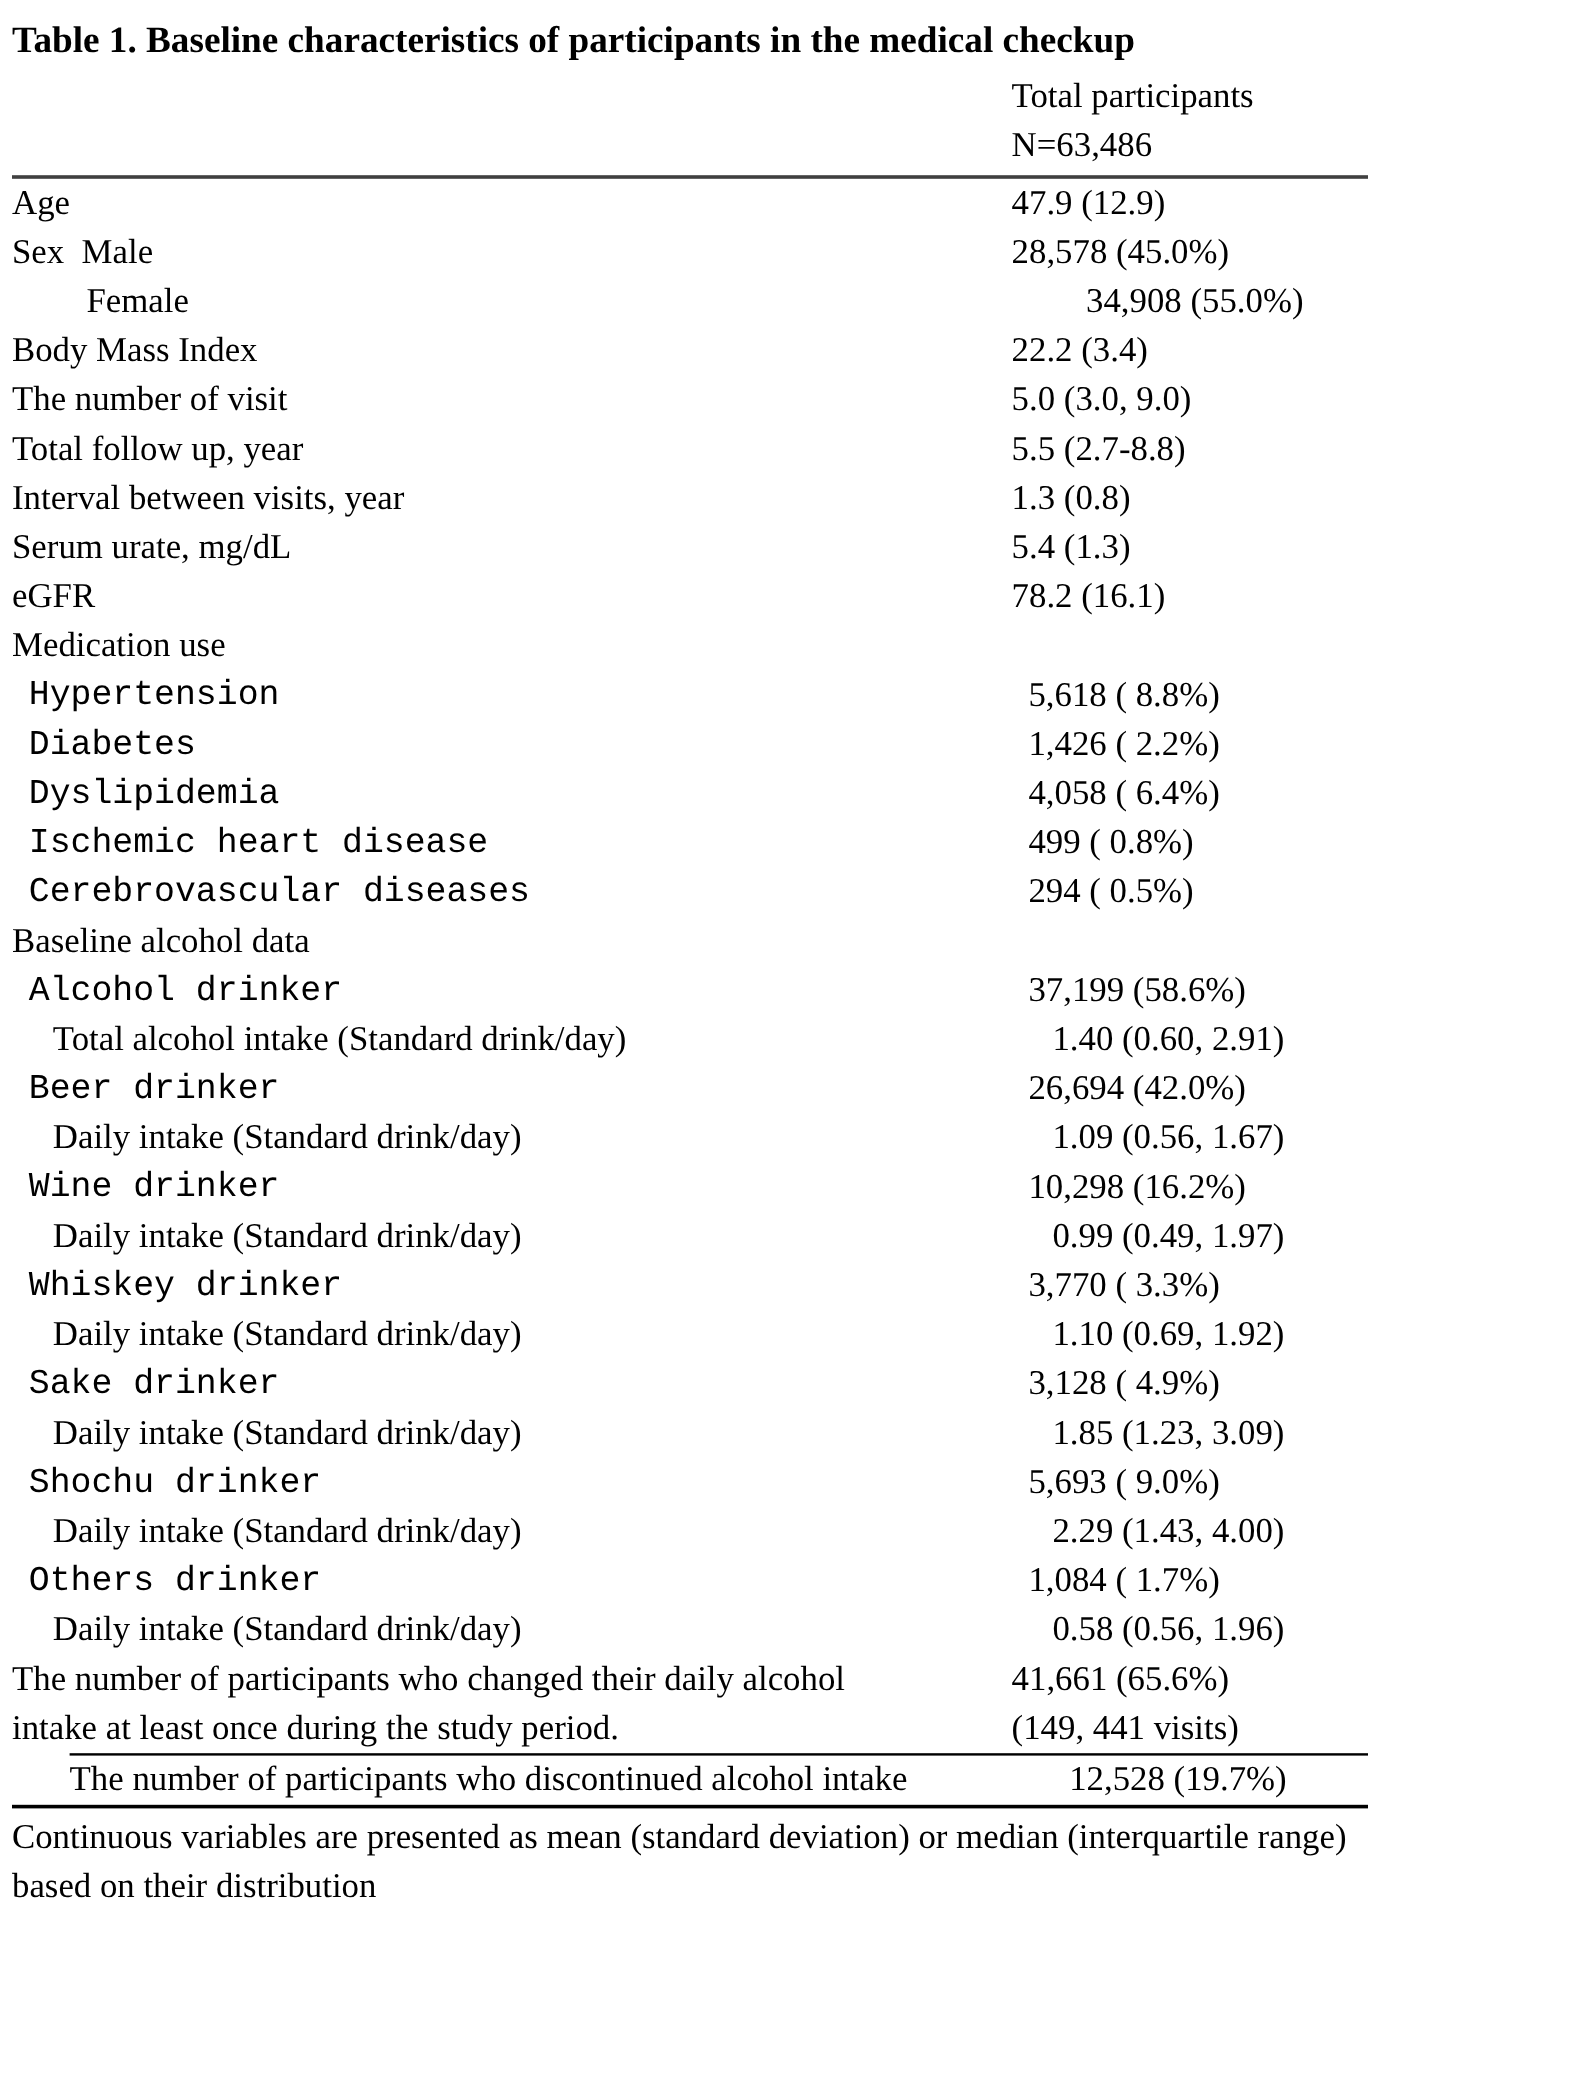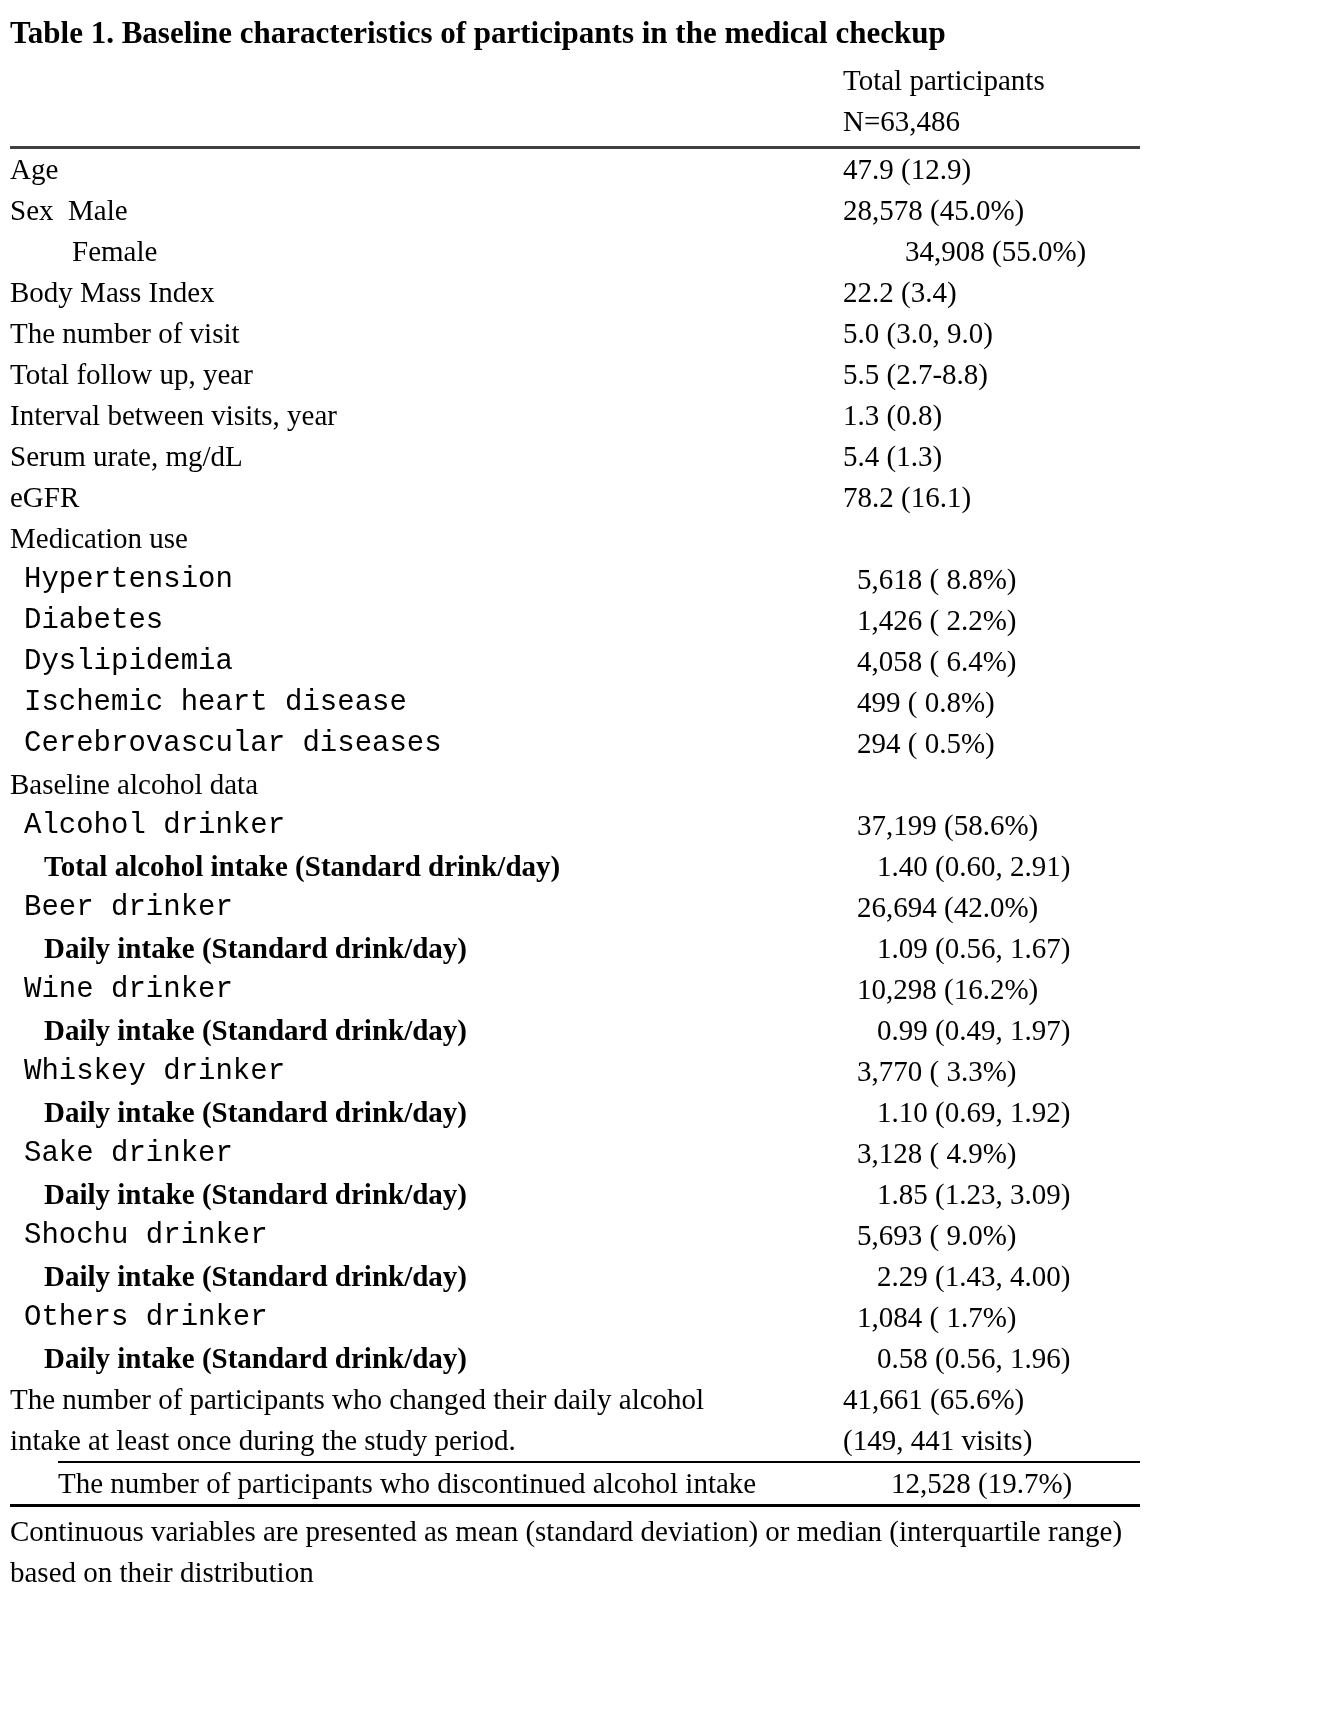--- a/index.html
+++ b/index.html
@@ -51,21 +51,21 @@
     font-size: 29px;
     line-height: 41px;
     white-space: pre-wrap;
   }
   .body .row:last-child {
     border-top: 2px solid #000000;
     margin-left: 48px;
   }
   .indent-0 { padding-left: 0; }
   .indent-1 { padding-left: 14px; font-family: Liberation Mono, monospace; }
-  .indent-2 { padding-left: 34px; font-weight: bold; }
+  .indent-2 { padding-left: 34px; }
   .indent-3 { padding-left: 62px; }
   .footnote {
     font-size: 29px;
     line-height: 41px;
     margin-top: 4px;
     white-space: pre-wrap;
     max-width: 1140px;
   }
 </style>
 </head>

